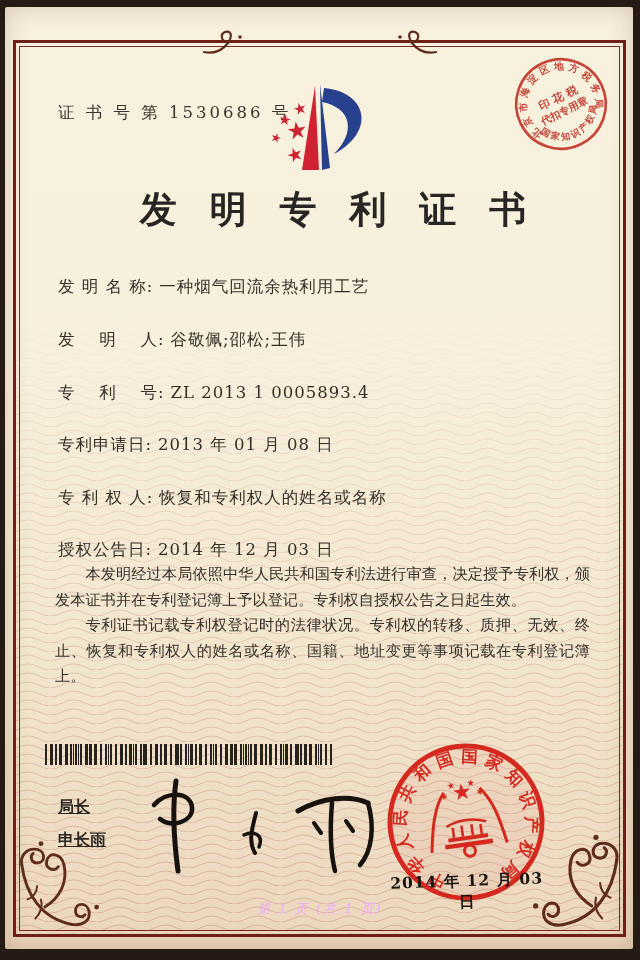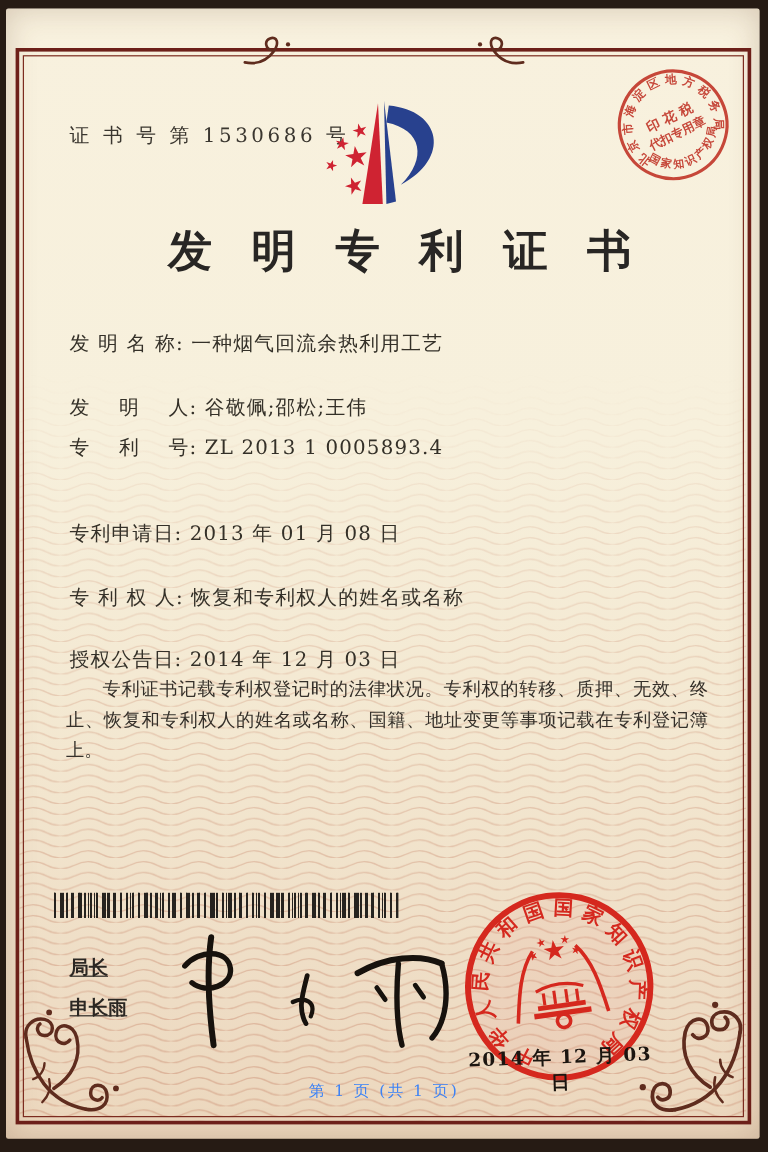--- a/index.html
+++ b/index.html
@@ -34,21 +34,21 @@
   .barcode{left:45px;top:744px;width:287px;height:21px;z-index:5;
     background-image:
       repeating-linear-gradient(90deg,#26231f 0 2px,transparent 2px 5px),
       repeating-linear-gradient(90deg,#26231f 0 1px,transparent 1px 7px),
       repeating-linear-gradient(90deg,#26231f 0 1px,transparent 1px 11px);
   }
   .signer{font-family:"DejaVu Sans", sans-serif;font-weight:600;font-size:16px;color:#2b2723;z-index:6;text-decoration:underline;}
   .seal-wrap{left:382px;top:738px;width:168px;height:168px;z-index:6;transform:rotate(-8deg);}
   .seal-date{left:386px;top:871px;width:162px;text-align:center;font-size:15.5px;font-weight:bold;
              color:#1b1510;z-index:8;transform:rotate(-2deg);letter-spacing:1px;}
-  .footer-page{left:0;right:0;top:900px;text-align:center;font-size:13px;letter-spacing:2px;color:#3b82f6;z-index:5;}
+  .footer-page{left:0;right:0;top:900px;text-align:center;font-size:13px;letter-spacing:2px;color:#f0abfc;z-index:5;font-style:italic;}
   .tax-wrap{left:505px;top:48px;width:112px;height:112px;z-index:5;transform:rotate(-26deg);opacity:.92;}
   .logo-wrap{left:252px;top:72px;width:150px;height:112px;z-index:5;}
   .sig-wrap{left:138px;top:775px;width:250px;height:100px;z-index:7;}
   .fl{z-index:4;}
   svg{display:block;}
 </style>
 </head>
 <body>
 
 <svg width="0" height="0" style="position:absolute">
@@ -146,34 +146,35 @@
 </div>
 
 <div class="abs title">发 明 专 利 证 书</div>
 
 <div class="abs field-row" style="top:276px">
   <span class="lab">发 明 名 称:</span><span class="val">一种烟气回流余热利用工艺</span>
 </div>
 <div class="abs field-row" style="top:329px">
   <span class="lab">发　 明　 人:</span><span class="val">谷敬佩;邵松;王伟</span>
 </div>
-<div class="abs field-row" style="top:362px">
+<div class="abs field-row" style="top:382px">
   <span class="lab">专　 利　 号:</span><span class="val">ZL 2013 1 0005893.4</span>
 </div>
 <div class="abs field-row" style="top:434px">
   <span class="lab">专利申请日:</span><span class="val">2013 年 01 月 08 日</span>
 </div>
 <div class="abs field-row" style="top:487px">
   <span class="lab">专 利 权 人:</span><span class="val">恢复和专利权人的姓名或名称</span>
 </div>
 <div class="abs field-row" style="top:539px">
   <span class="lab">授权公告日:</span><span class="val">2014 年 12 月 03 日</span>
 </div>
 
 <div class="abs paras">
+  <p>本发明经过本局依照中华人民共和国专利法进行审查，决定授予专利权，颁发本证书并在专利登记簿上予以登记。专利权自授权公告之日起生效。</p>
   <p>专利证书记载专利权登记时的法律状况。专利权的转移、质押、无效、终止、恢复和专利权人的姓名或名称、国籍、地址变更等事项记载在专利登记簿上。</p>
 </div>
 
 <div class="abs barcode"></div>
 
 <div class="abs signer" style="left:58px;top:797px">局长</div>
 <div class="abs signer" style="left:58px;top:830px">申长雨</div>
 
 <div class="abs sig-wrap">
   <svg width="250" height="100" viewBox="0 0 250 100" fill="none" stroke="#17120d" stroke-linecap="round">

